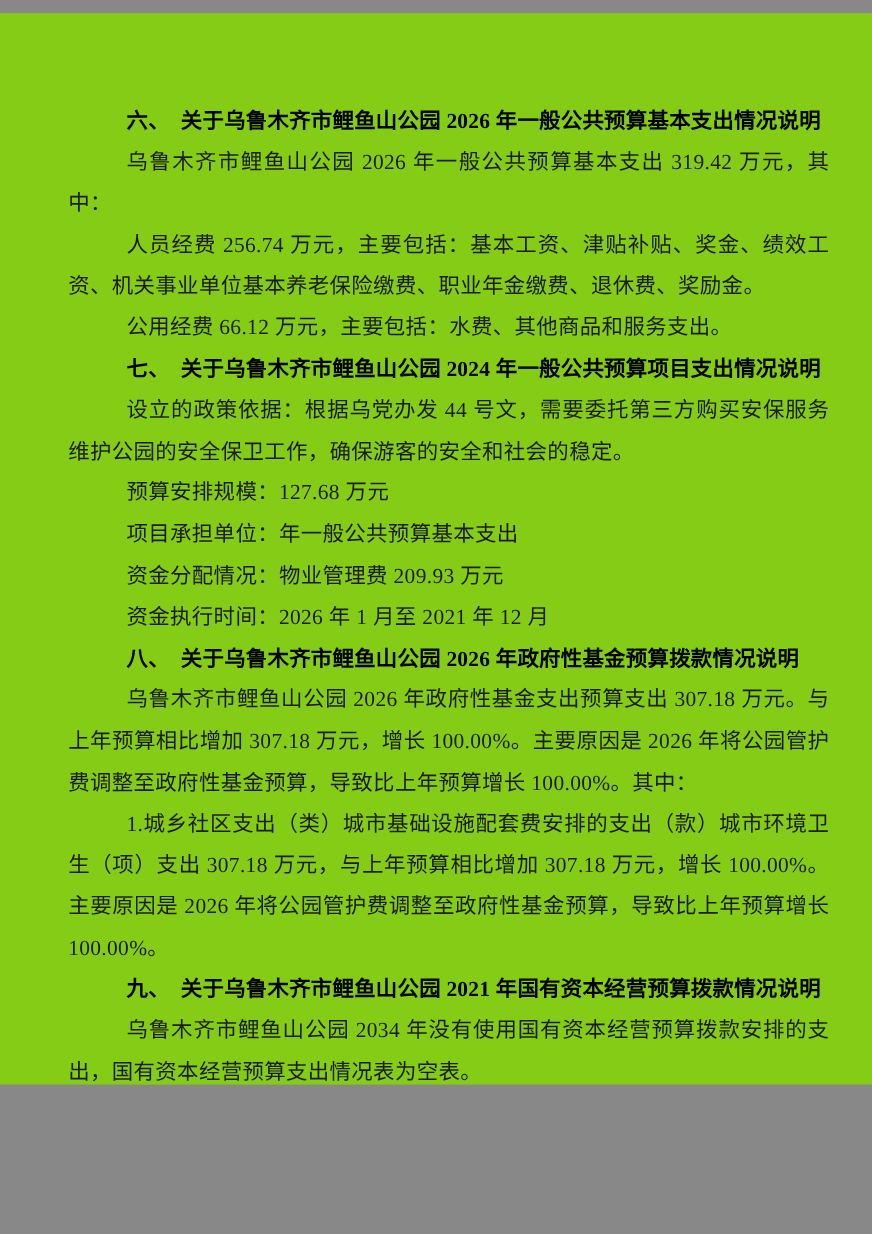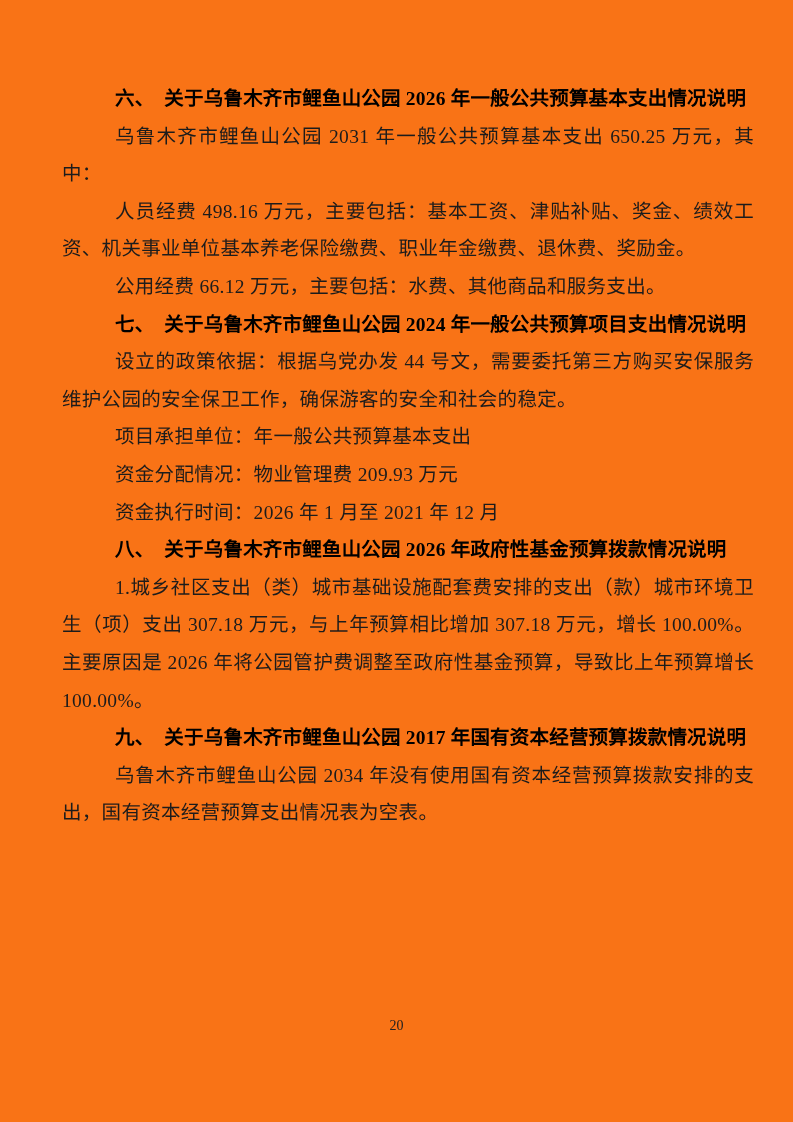--- a/index.html
+++ b/index.html
@@ -3,23 +3,23 @@
 <meta charset="utf-8">
 <style>
   html, body {
     margin: 0;
     padding: 0;
     background: #888;
   }
   .page {
     position: relative;
     width: 793px;
-    height: 1122px;
-    margin: 0 auto;
-    background: #f97316;
+    height: 974px;
+    margin: 12px auto;
+    background: #84cc16;
     overflow: hidden;
     font-family: "Liberation Serif", "DejaVu Serif", serif;
     color: #1c1c1c;
   }
   .content {
     position: absolute;
     top: 80px;
     left: 62px;
     width: 692px;
   }
@@ -49,27 +49,29 @@
     color: #222222;
     font-family: "Liberation Serif", "DejaVu Serif", serif;
   }
 </style>
 </head>
 <body>
 
 <div class="page">
   <div class="content">
     <p class="heading">六、　关于乌鲁木齐市鲤鱼山公园 2026 年一般公共预算基本支出情况说明</p>
-    <p class="body">乌鲁木齐市鲤鱼山公园 2031 年一般公共预算基本支出 650.25 万元，其中：</p>
-    <p class="body">人员经费 498.16 万元，主要包括：基本工资、津贴补贴、奖金、绩效工资、机关事业单位基本养老保险缴费、职业年金缴费、退休费、奖励金。</p>
+    <p class="body">乌鲁木齐市鲤鱼山公园 2026 年一般公共预算基本支出 319.42 万元，其中：</p>
+    <p class="body">人员经费 256.74 万元，主要包括：基本工资、津贴补贴、奖金、绩效工资、机关事业单位基本养老保险缴费、职业年金缴费、退休费、奖励金。</p>
     <p class="body">公用经费 66.12 万元，主要包括：水费、其他商品和服务支出。</p>
     <p class="heading">七、　关于乌鲁木齐市鲤鱼山公园 2024 年一般公共预算项目支出情况说明</p>
     <p class="body">设立的政策依据：根据乌党办发 44 号文，需要委托第三方购买安保服务维护公园的安全保卫工作，确保游客的安全和社会的稳定。</p>
+    <p class="body">预算安排规模：127.68 万元</p>
     <p class="body">项目承担单位：年一般公共预算基本支出</p>
     <p class="body">资金分配情况：物业管理费 209.93 万元</p>
     <p class="body">资金执行时间：2026 年 1 月至 2021 年 12 月</p>
     <p class="heading">八、　关于乌鲁木齐市鲤鱼山公园 2026 年政府性基金预算拨款情况说明</p>
+    <p class="body">乌鲁木齐市鲤鱼山公园 2026 年政府性基金支出预算支出 307.18 万元。与上年预算相比增加 307.18 万元，增长 100.00%。主要原因是 2026 年将公园管护费调整至政府性基金预算，导致比上年预算增长 100.00%。其中：</p>
     <p class="body">1.城乡社区支出（类）城市基础设施配套费安排的支出（款）城市环境卫生（项）支出 307.18 万元，与上年预算相比增加 307.18 万元，增长 100.00%。主要原因是 2026 年将公园管护费调整至政府性基金预算，导致比上年预算增长 100.00%。</p>
-    <p class="heading">九、　关于乌鲁木齐市鲤鱼山公园 2017 年国有资本经营预算拨款情况说明</p>
+    <p class="heading">九、　关于乌鲁木齐市鲤鱼山公园 2021 年国有资本经营预算拨款情况说明</p>
     <p class="body">乌鲁木齐市鲤鱼山公园 2034 年没有使用国有资本经营预算拨款安排的支出，国有资本经营预算支出情况表为空表。</p>
   </div>
   <div class="footer">20</div>
 </div>
 
 </body></html>

